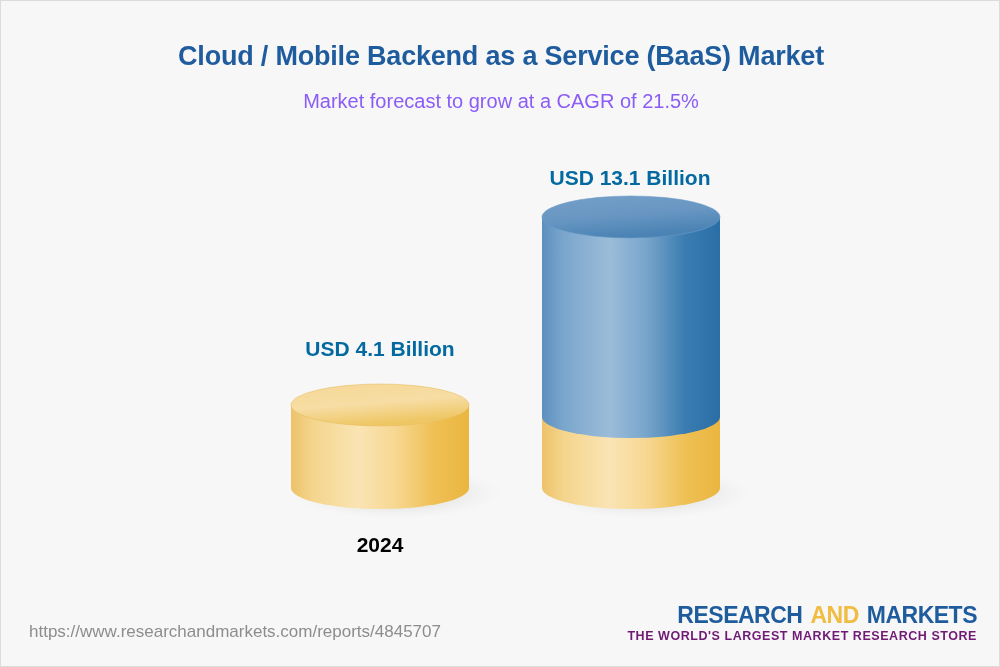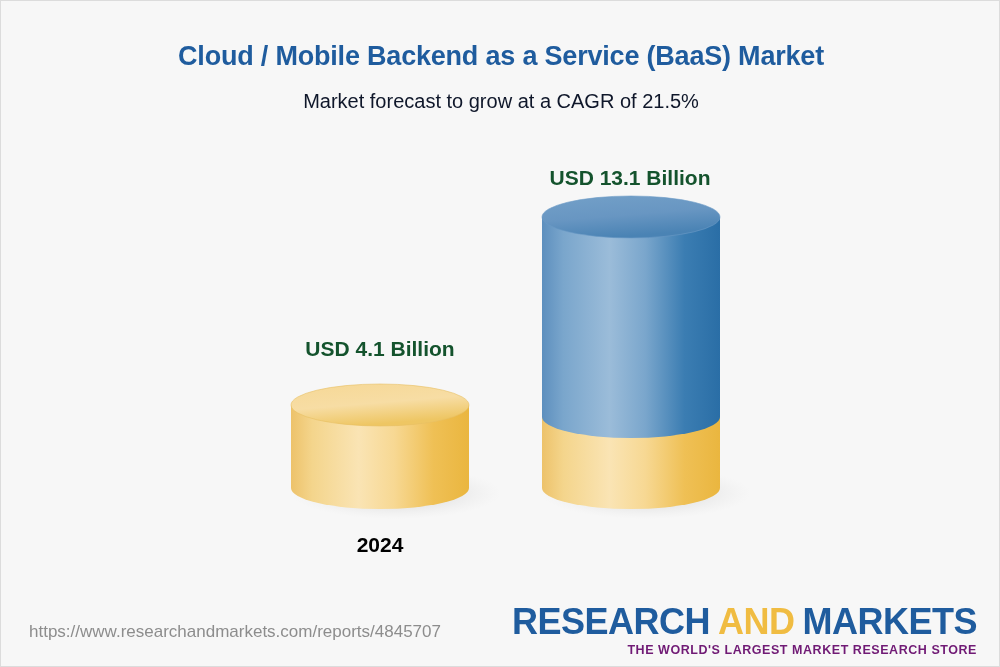--- a/index.html
+++ b/index.html
@@ -34,38 +34,38 @@
     letter-spacing: -0.2px;
   }
   .chart-subtitle {
     position: absolute;
     left: 0;
     top: 89px;
     width: 1000px;
     text-align: center;
     font-size: 20px;
     font-weight: normal;
-    color: #0f172a;
+    color: #8b5cf6;
   }
 
   
   .plot {
     position: absolute;
     left: 0;
     top: 0;
     width: 1000px;
     height: 667px;
   }
 
   
   .value-label {
     position: absolute;
     font-size: 21px;
     font-weight: bold;
-    color: #14532d;
+    color: #0369a1;
     text-align: center;
     white-space: nowrap;
   }
   .value-label.v2024 {
     left: 199px;
     top: 336px;
     width: 360px;
   }
   .value-label.v2030 {
     left: 449px;
@@ -102,21 +102,21 @@
     color: #8d8d8d;
     white-space: nowrap;
   }
   .logo {
     position: absolute;
     right: 22px;
     top: 602px;
     text-align: right;
   }
   .logo-main {
-    font-size: 36px;
+    font-size: 23px;
     font-weight: bold;
     color: #1f5c9e;
     letter-spacing: -0.5px;
     line-height: 1.05;
     white-space: nowrap;
   }
   .logo-main .and {
     color: #f0bc42;
   }
   .logo-tag {

